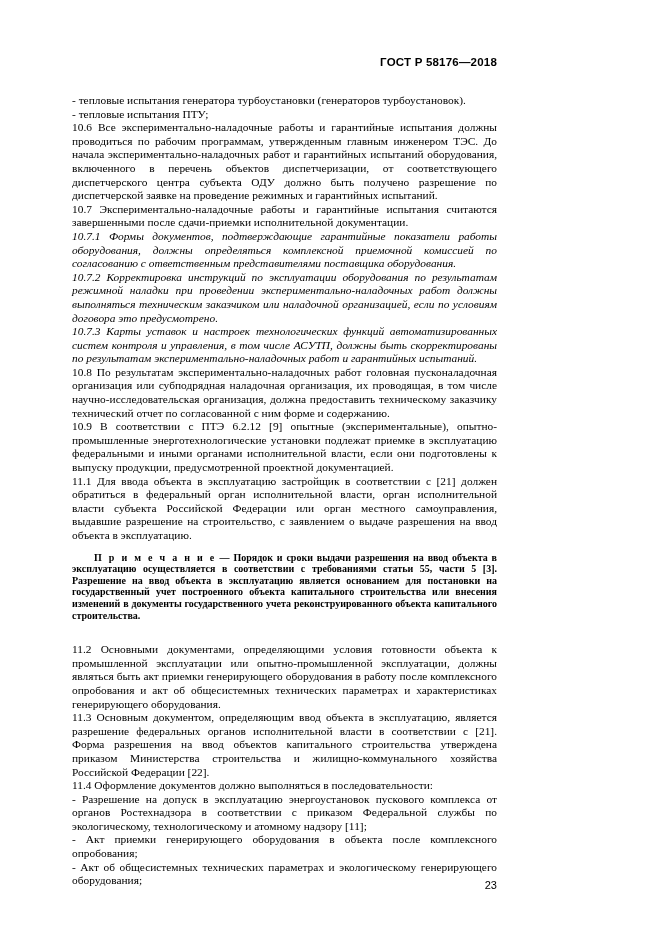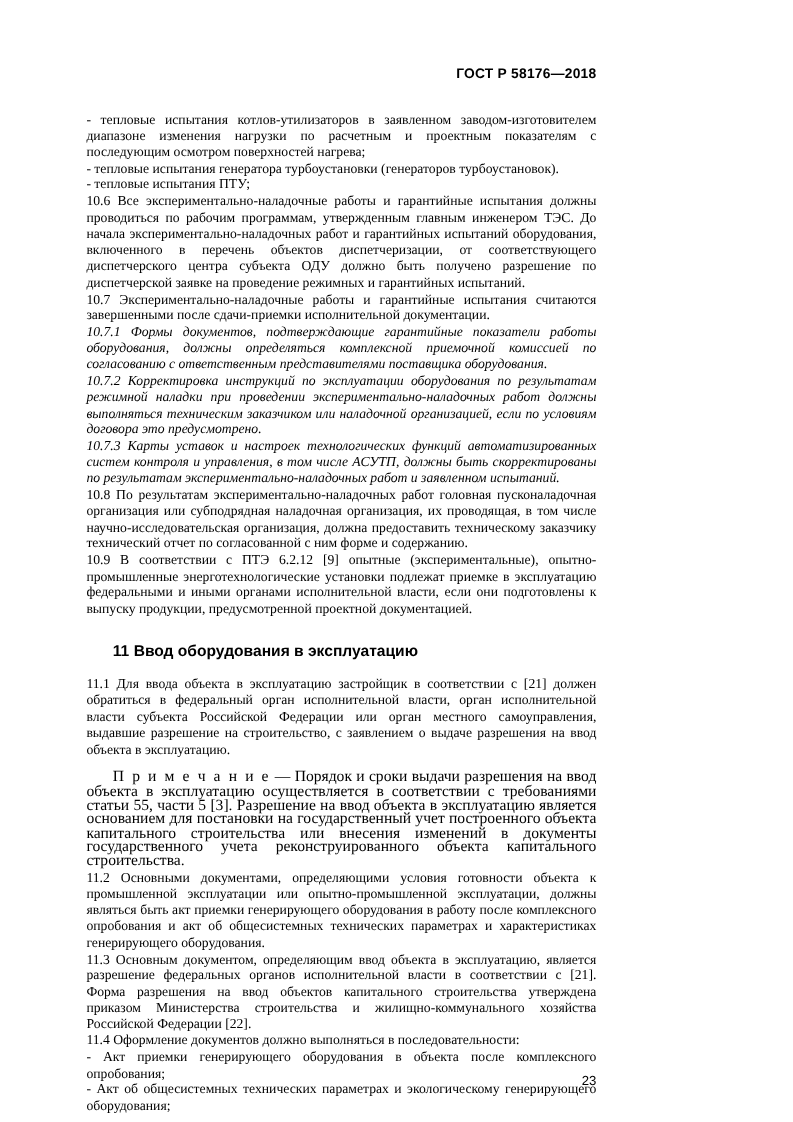--- a/index.html
+++ b/index.html
@@ -52,71 +52,71 @@
   }
   .section-title {
     font-family: "Liberation Sans", sans-serif;
     font-weight: bold;
     font-size: 13px;
     margin: 20px 0 14px 0;
     text-indent: 22px;
     text-align: left;
   }
   .note {
-    font-size: 13px;
+    font-size: 10px;
     line-height: 11.6px;
     text-align: justify;
     margin-top: 9px;
-    margin-bottom: 3px;
+    margin-bottom: 22px;
     text-indent: 22px;
+    font-weight: bold;
   }
   .note .spaced {
     letter-spacing: 1.6px;
   }
   .pagenum {
     position: absolute;
     right: 72px;
-    bottom: 28px;
+    bottom: 44px;
     font-family: "Liberation Sans", sans-serif;
     font-size: 11px;
   }
 </style>
 </head>
 <body>
 
 <div class="page">
 
   <div class="header">ГОСТ Р 58176—2018</div>
 
   <div class="body-text">
-    <p class="ind">- тепловые испытания котлов-утилизаторов в заявленном заводом-изготовителем диапазоне изменения нагрузки по расчетным и проектным показателям с последующим осмотром поверхностей нагрева;</p>
     <p class="ind">- тепловые испытания генератора турбоустановки (генераторов турбоустановок).</p>
     <p class="ind">- тепловые испытания ПТУ;</p>
     <p class="ind">10.6 Все экспериментально-наладочные работы и гарантийные испытания должны проводиться по рабочим программам, утвержденным главным инженером ТЭС. До начала экспериментально-наладочных работ и гарантийных испытаний оборудования, включенного в перечень объектов диспетчеризации, от соответствующего диспетчерского центра субъекта ОДУ должно быть получено разрешение по диспетчерской заявке на проведение режимных и гарантийных испытаний.</p>
     <p class="ind">10.7 Экспериментально-наладочные работы и гарантийные испытания считаются завершенными после сдачи-приемки исполнительной документации.</p>
     <p class="ind2">10.7.1 Формы документов, подтверждающие гарантийные показатели работы оборудования, должны определяться комплексной приемочной комиссией по согласованию с ответственным представителями поставщика оборудования.</p>
     <p class="ind2">10.7.2 Корректировка инструкций по эксплуатации оборудования по результатам режимной наладки при проведении экспериментально-наладочных работ должны выполняться техническим заказчиком или наладочной организацией, если по условиям договора это предусмотрено.</p>
-    <p class="ind2">10.7.3 Карты уставок и настроек технологических функций автоматизированных систем контроля и управления, в том числе АСУТП, должны быть скорректированы по результатам экспериментально-наладочных работ и заявленном испытаний.</p>
+    <p class="ind2">10.7.3 Карты уставок и настроек технологических функций автоматизированных систем контроля и управления, в том числе АСУТП, должны быть скорректированы по результатам экспериментально-наладочных работ и гарантийных испытаний.</p>
     <p class="ind">10.8 По результатам экспериментально-наладочных работ головная пусконаладочная организация или субподрядная наладочная организация, их проводящая, в том числе научно-исследовательская организация, должна предоставить техническому заказчику технический отчет по согласованной с ним форме и содержанию.</p>
     <p class="ind">10.9 В соответствии с ПТЭ 6.2.12 [9] опытные (экспериментальные), опытно-промышленные энерготехнологические установки подлежат приемке в эксплуатацию федеральными и иными органами исполнительной власти, если они подготовлены к выпуску продукции, предусмотренной проектной документацией.</p>
   </div>
 
-  <div class="section-title">11 Ввод оборудования в эксплуатацию</div>
 
   <div class="body-text">
     <p class="ind">11.1 Для ввода объекта в эксплуатацию застройщик в соответствии с [21] должен обратиться в федеральный орган исполнительной власти, орган исполнительной власти субъекта Российской Федерации или орган местного самоуправления, выдавшие разрешение на строительство, с заявлением о выдаче разрешения на ввод объекта в эксплуатацию.</p>
   </div>
 
   <div class="note">
     <span class="spaced">П р и м е ч а н и е</span><span> — Порядок и сроки выдачи разрешения на ввод объекта в эксплуатацию осуществляется в соответствии с требованиями статьи 55, части 5 [3]. Разрешение на ввод объекта в эксплуатацию является основанием для постановки на государственный учет построенного объекта капитального строительства или внесения изменений в документы государственного учета реконструированного объекта капитального строительства.</span>
   </div>
 
   <div class="body-text">
     <p class="ind">11.2 Основными документами, определяющими условия готовности объекта к промышленной эксплуатации или опытно-промышленной эксплуатации, должны являться быть акт приемки генерирующего оборудования в работу после комплексного опробования и акт об общесистемных технических параметрах и характеристиках генерирующего оборудования.</p>
     <p class="ind">11.3 Основным документом, определяющим ввод объекта в эксплуатацию, является разрешение федеральных органов исполнительной власти в соответствии с [21]. Форма разрешения на ввод объектов капитального строительства утверждена приказом Министерства строительства и жилищно-коммунального хозяйства Российской Федерации [22].</p>
     <p class="ind">11.4 Оформление документов должно выполняться в последовательности:</p>
+    <p class="ind">- Разрешение на допуск в эксплуатацию энергоустановок пускового комплекса от органов Ростехнадзора в соответствии с приказом Федеральной службы по экологическому, технологическому и атомному надзору [11];</p>
     <p class="ind">- Акт приемки генерирующего оборудования в объекта после комплексного опробования;</p>
     <p class="ind">- Акт об общесистемных технических параметрах и экологическому генерирующего оборудования;</p>
   </div>
 
   <div class="pagenum">23</div>
 
 </div>
 
 </body></html>

